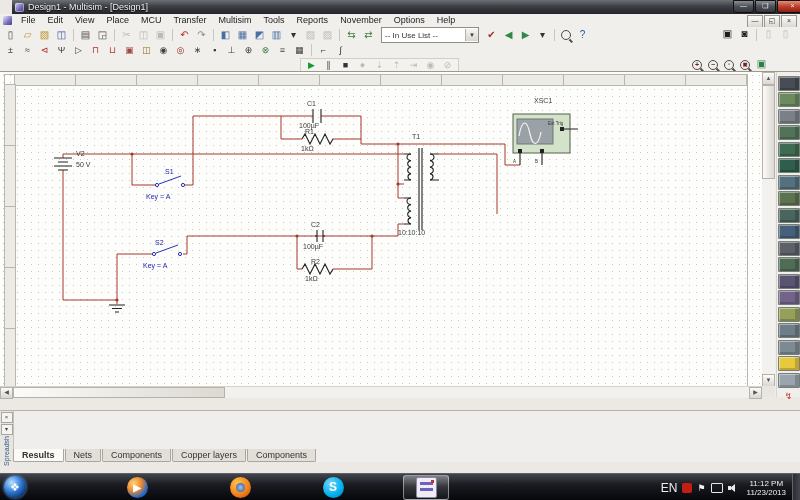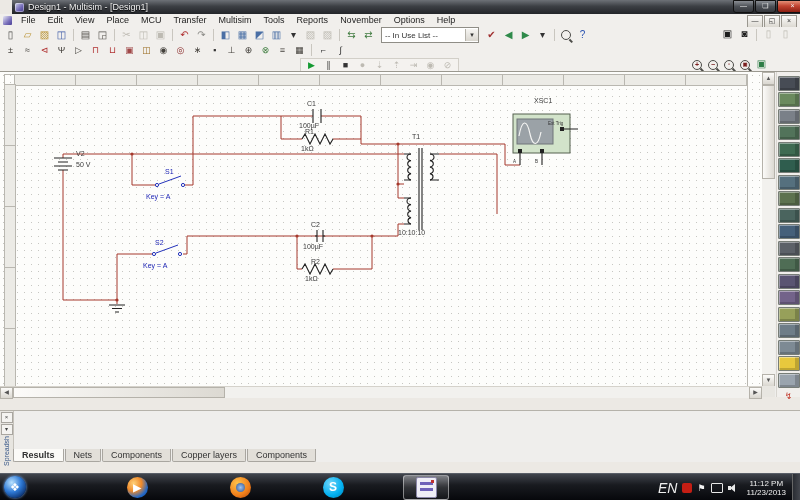--- a/index.html
+++ b/index.html
@@ -130,21 +130,21 @@
   .wmp{background:radial-gradient(circle at 32% 30%,#ffd27a,#ef8a2b 38%,#2268c8 70%,#123d7e);
     font-size:10px;line-height:21px;}
   .ffx{background:radial-gradient(circle at 35% 30%,#ffc24a,#f07e1a 60%,#a8430c);position:relative;}
   .ffx::after{content:"";position:absolute;left:6px;top:6px;width:9px;height:9px;border-radius:50%;
     background:radial-gradient(#9fc4f0,#2a4f8f);}
   .sky{background:radial-gradient(circle at 35% 30%,#6fd4f8,#00aff0 60%,#0779a8);font-size:12px;line-height:21px;}
   .msico{width:21px;height:21px;border-radius:2px;background:#efeef6;position:relative;border:1px solid #8a86a8;box-sizing:border-box;}
   .msico::before{content:"";position:absolute;left:3px;top:4px;width:13px;height:3px;background:#6f62b8;box-shadow:0 6px 0 #6f62b8;}
   .msico::after{content:"";position:absolute;right:2px;top:2px;width:3px;height:3px;background:#c03030;}
   .tray{position:absolute;right:10px;top:0;height:27px;display:flex;align-items:center;gap:5px;color:#eee;}
-  .tray-lang{font-size:14px;font-style:italic;}
+  .tray-lang{font-size:12px;}
   .tray-red{width:10px;height:10px;background:#c41e14;border-radius:2px;}
   .tray-flag{font-size:9px;color:#f4f4f4;}
   .tray-net{width:10px;height:8px;border:1.5px solid #e8e8e8;border-radius:1px;}
   .spk{position:relative;width:10px;height:10px;}
   .spk::before{content:"";position:absolute;left:0;top:3px;width:3px;height:4px;background:#e8e8e8;}
   .spk::after{content:"";position:absolute;left:2px;top:1px;border:4px solid transparent;border-right:5px solid #e8e8e8;border-left:0;}
   .clock{text-align:center;font-size:8px;line-height:9px;padding:0 4px;}
   .showdesk{position:absolute;right:0;top:0;width:7px;height:27px;background:linear-gradient(90deg,#2a2d33,#43464d);border-left:1px solid #666;}
 </style>
 </head>

